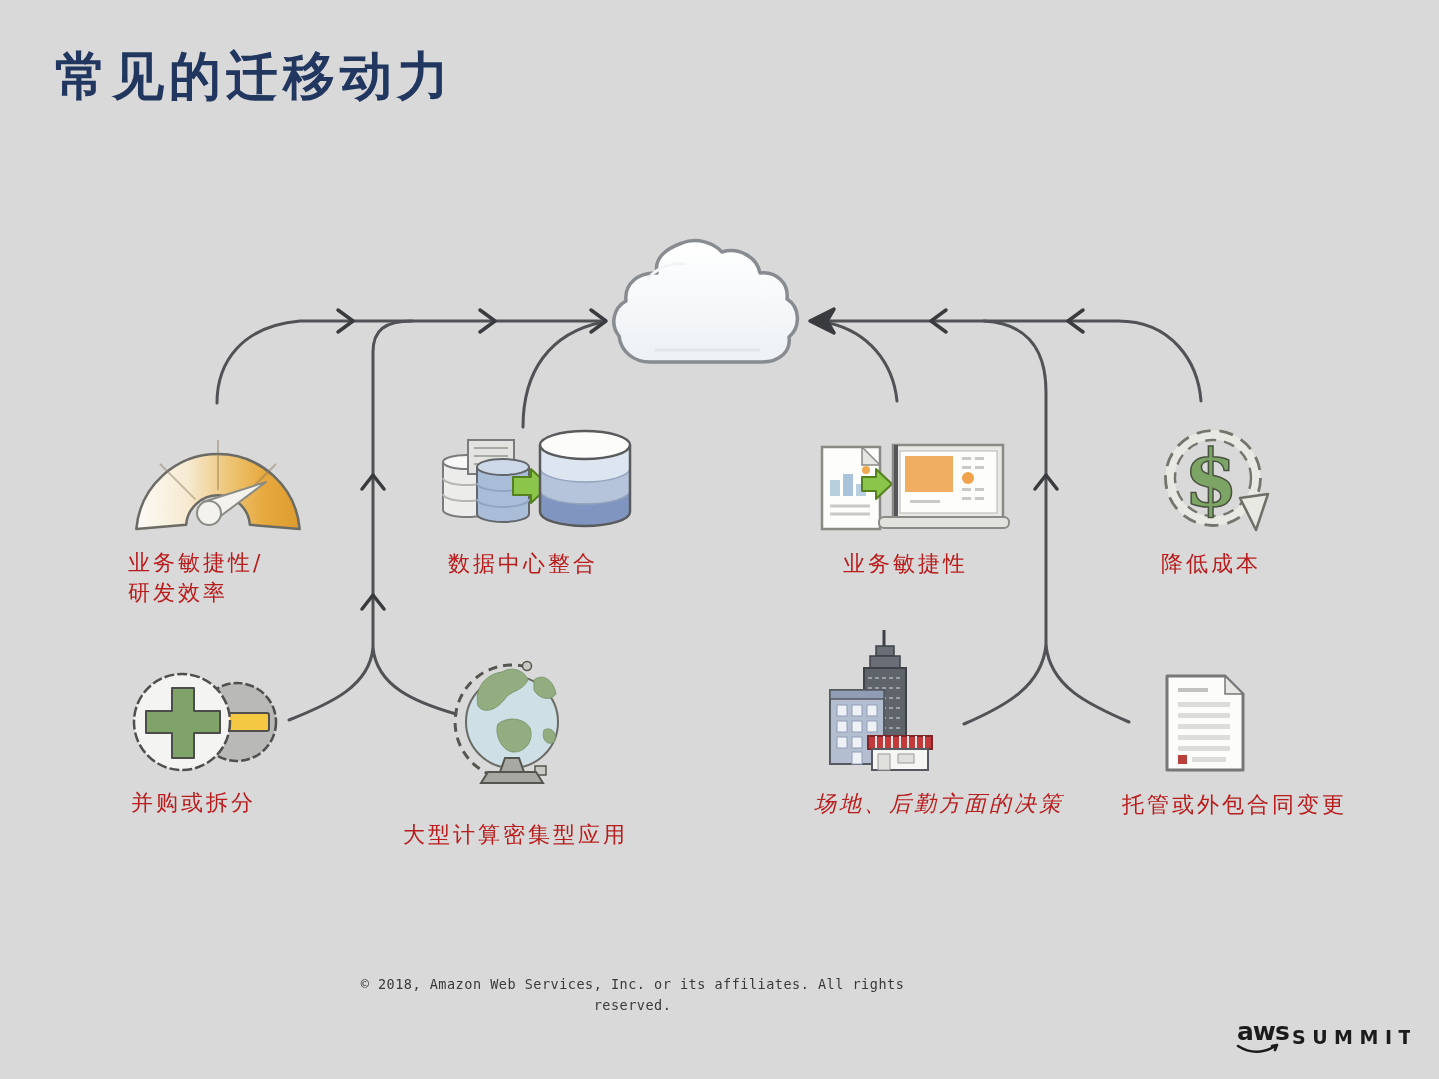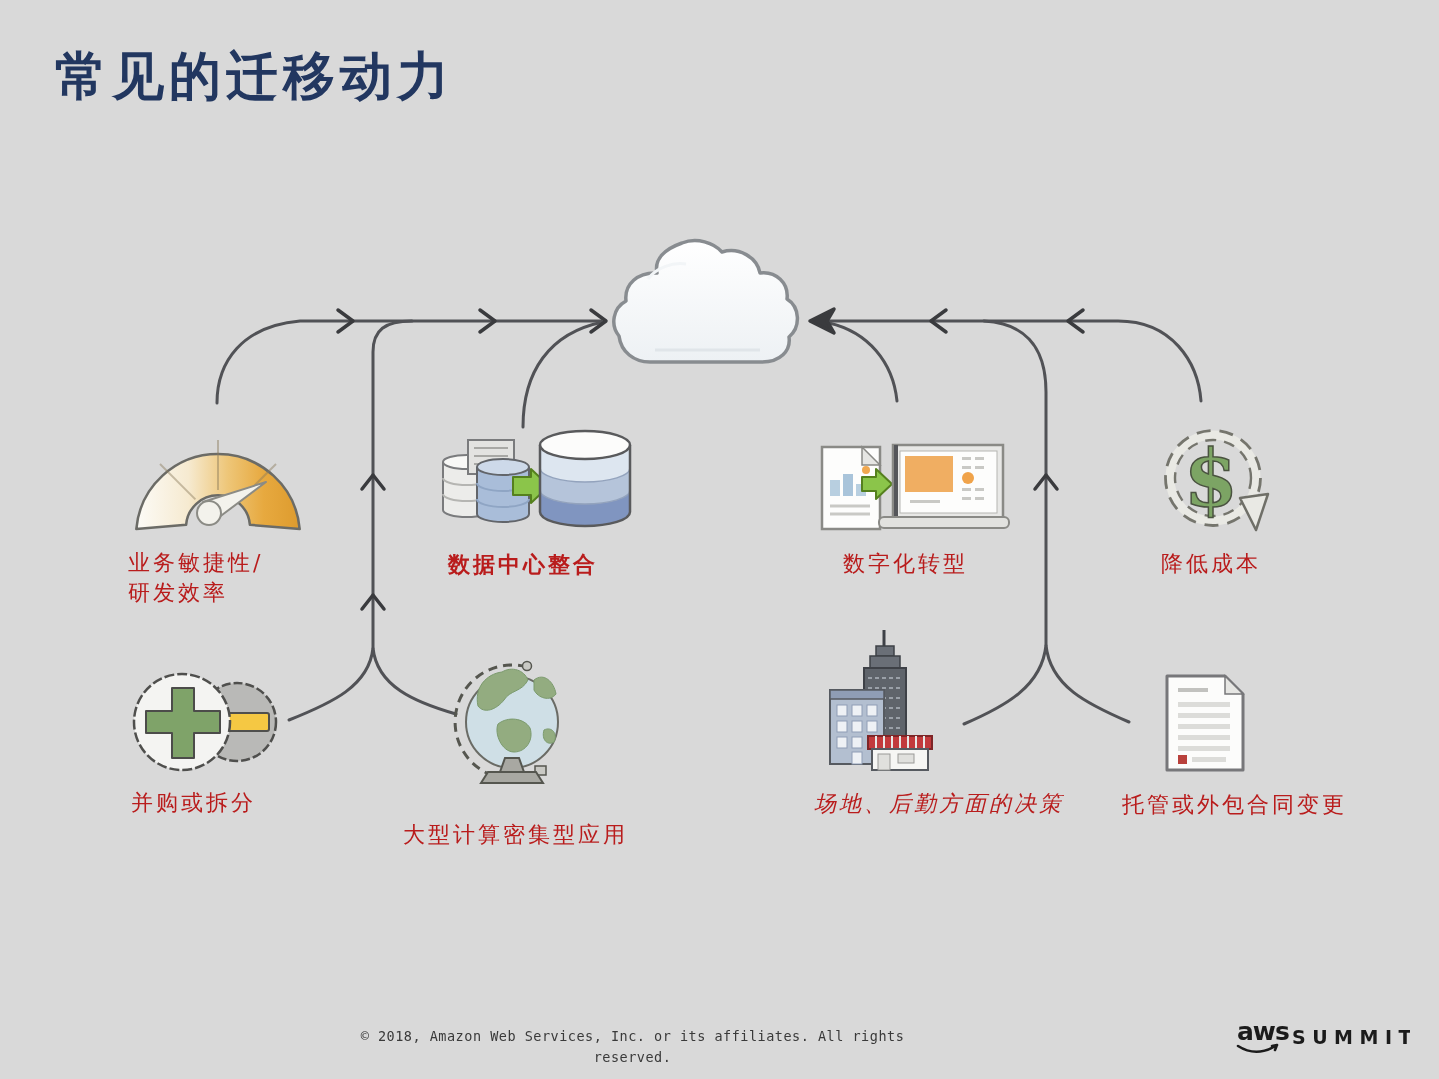--- a/index.html
+++ b/index.html
@@ -13,21 +13,21 @@
     font-size:52px; font-weight:bold; letter-spacing:5px;
     color:#223760;
   }
   .diagram-svg { position:absolute; left:0; top:0; }
   .driver-label {
     position:absolute;
     font-size:22px; letter-spacing:3px; line-height:30px;
     color:#b91c1c; white-space:pre-line;
   }
   .footer {
-    position:absolute; left:0; top:1026px; width:1265px;
+    position:absolute; left:0; top:974px; width:1265px;
     text-align:center;
     font-family:"DejaVu Sans Mono","Liberation Mono",monospace;
     font-size:13.5px; line-height:21px; letter-spacing:0.5px;
     color:#3a3a3a; white-space:pre-line;
   }
   .aws-logo { position:absolute; left:1230px; top:1010px; width:180px; height:58px; }
 </style>
 </head>
 <body>
 
@@ -225,22 +225,22 @@
         <rect x="1178" y="735" width="52" height="5"></rect>
         <rect x="1178" y="746" width="52" height="5"></rect>
       </g>
       <rect x="1178" y="755" width="9" height="9" fill="#b9413c"></rect>
       <rect x="1192" y="757" width="34" height="5" fill="#dcdcd9"></rect>
     </g>
   </svg>
 
   <div class="driver-label" style="left:128px; top:548px;">业务敏捷性/
 研发效率</div>
-  <div class="driver-label" style="left:448px; top:549px;font-weight:bold;">数据中心整合</div>
-  <div class="driver-label" style="left:843px; top:549px;">数字化转型</div>
+  <div class="driver-label" style="left:448px; top:549px;">数据中心整合</div>
+  <div class="driver-label" style="left:843px; top:549px;">业务敏捷性</div>
   <div class="driver-label" style="left:1161px; top:549px;">降低成本</div>
   <div class="driver-label" style="left:131px; top:788px;">并购或拆分</div>
   <div class="driver-label" style="left:403px; top:820px;">大型计算密集型应用</div>
   <div class="driver-label" style="left:814px; top:789px;font-style:italic;">场地、后勤方面的决策</div>
   <div class="driver-label" style="left:1122px; top:790px;text-align:right;">托管或外包合同变更</div>
 
   <div class="footer">© 2018, Amazon Web Services, Inc. or its affiliates. All rights
 reserved.</div>
 
   <svg class="aws-logo" width="180" height="58" viewBox="0 0 180 58">

